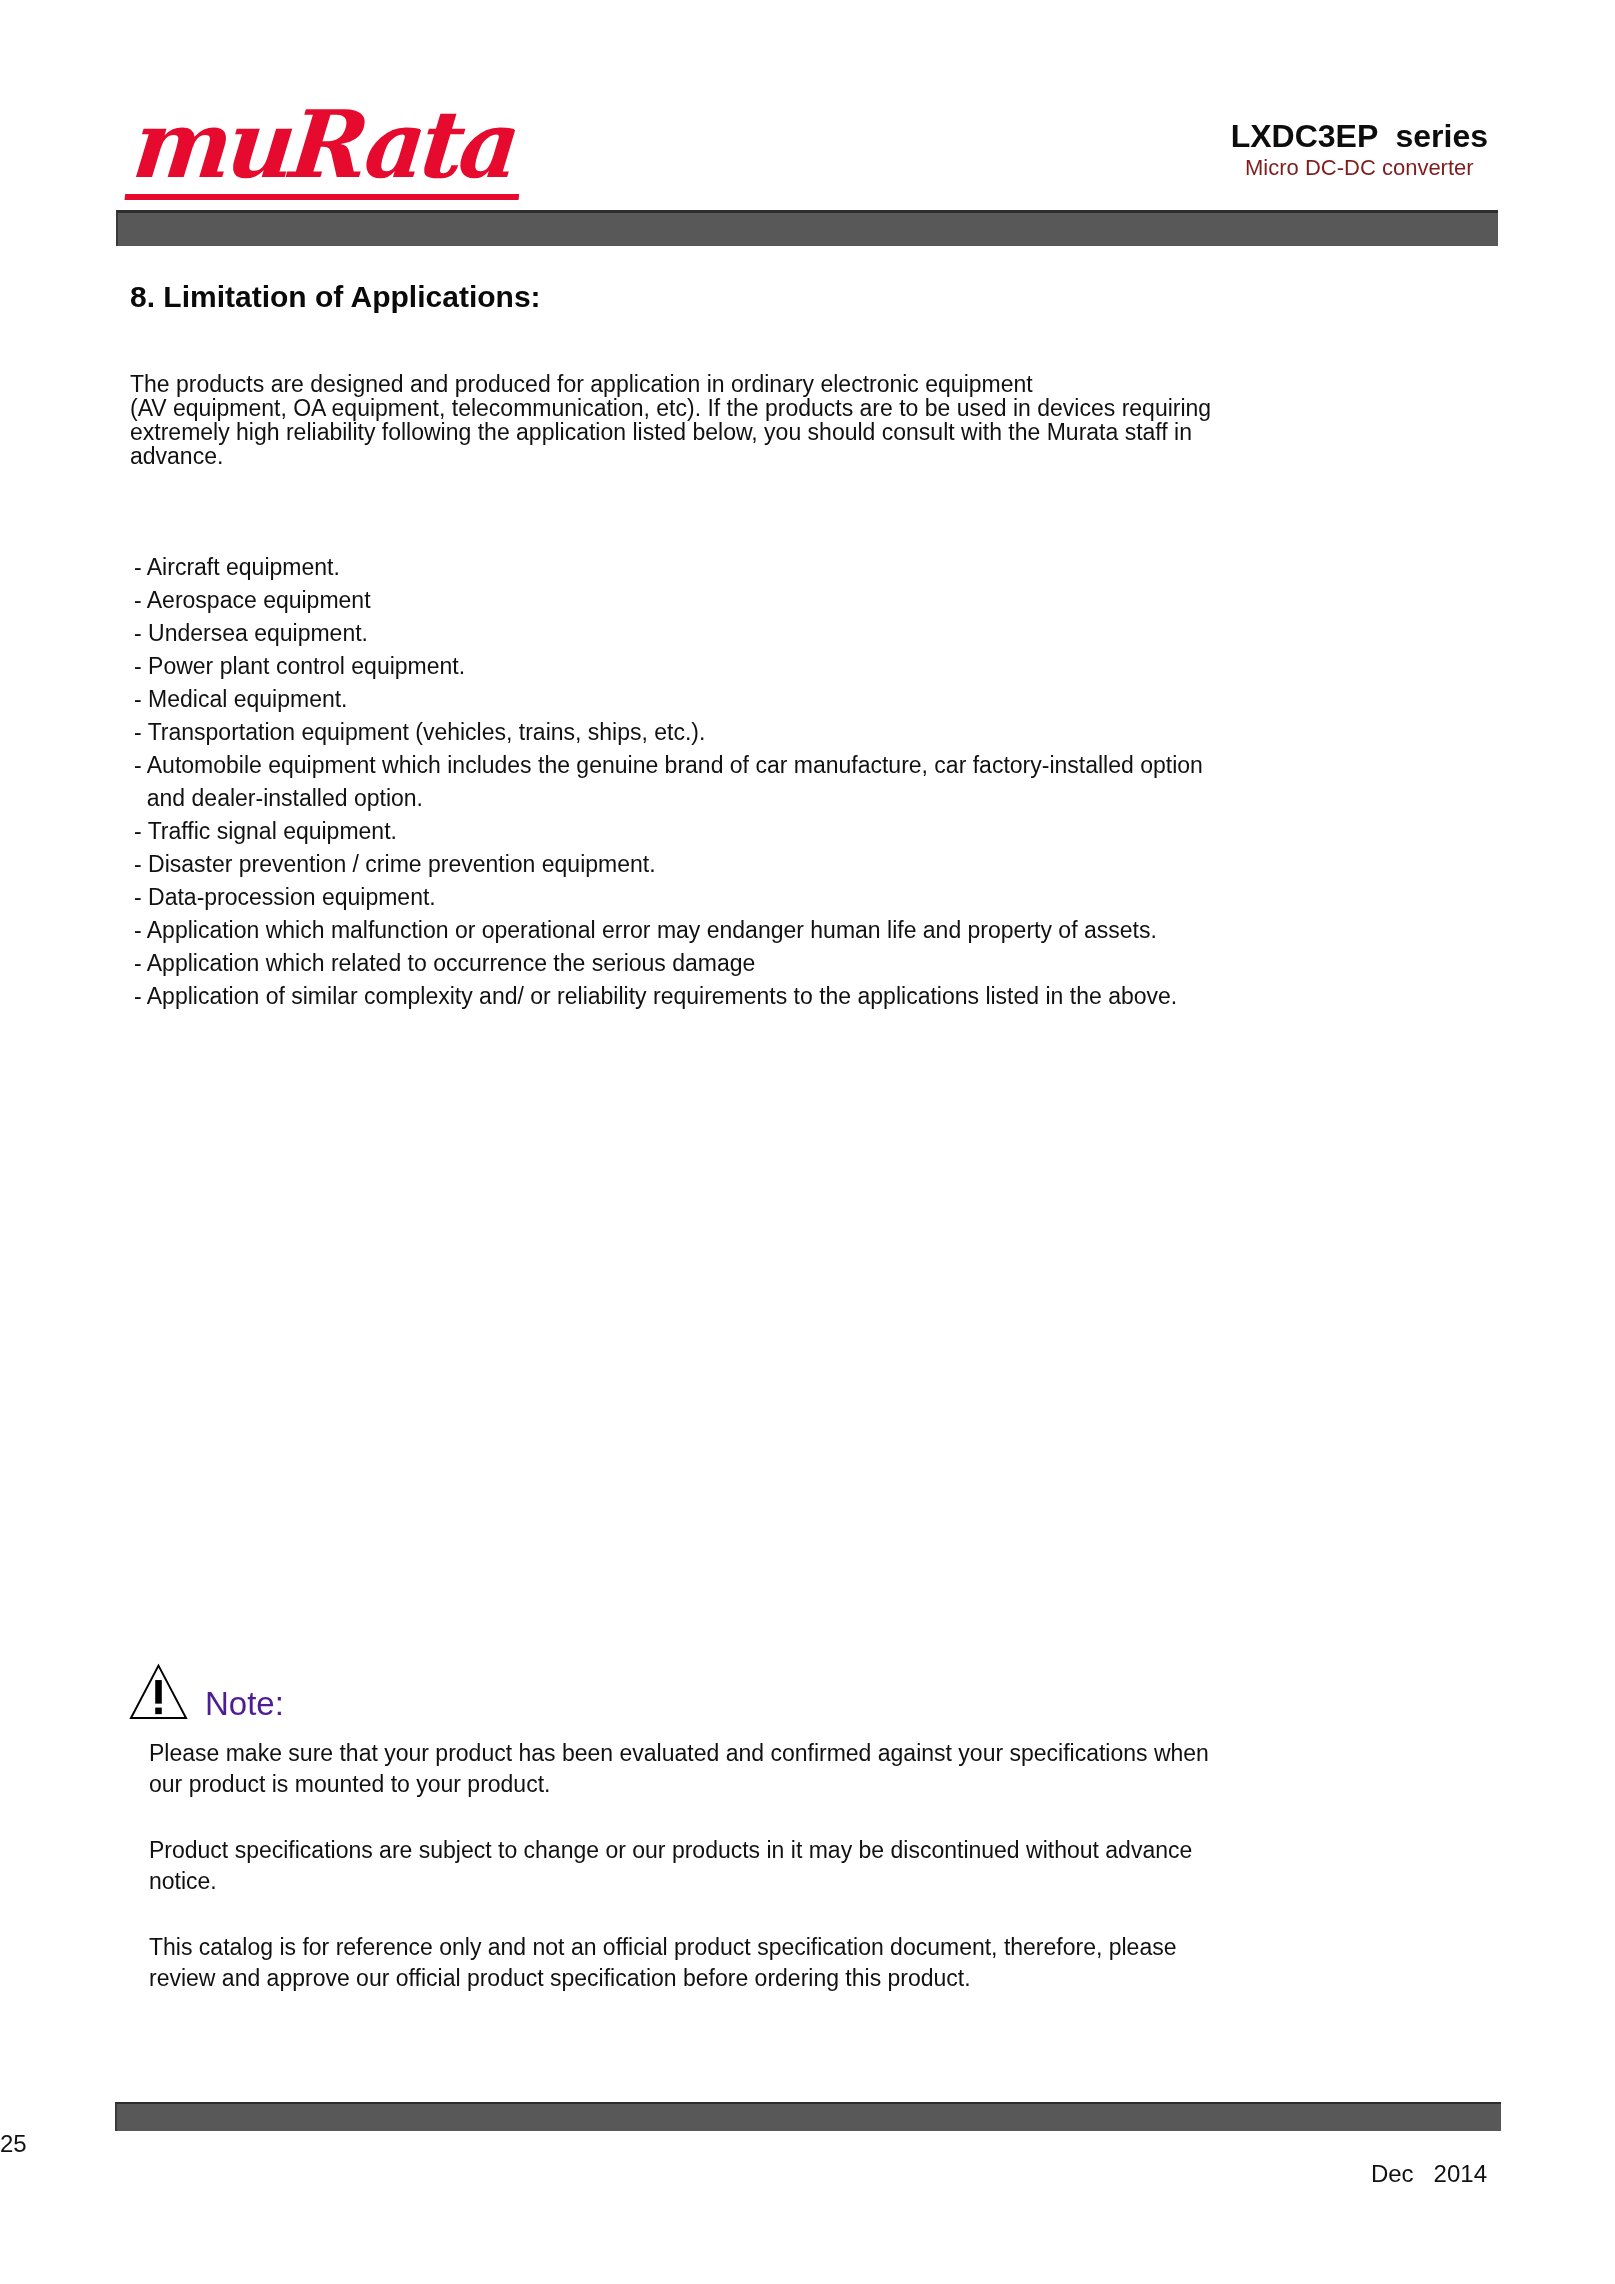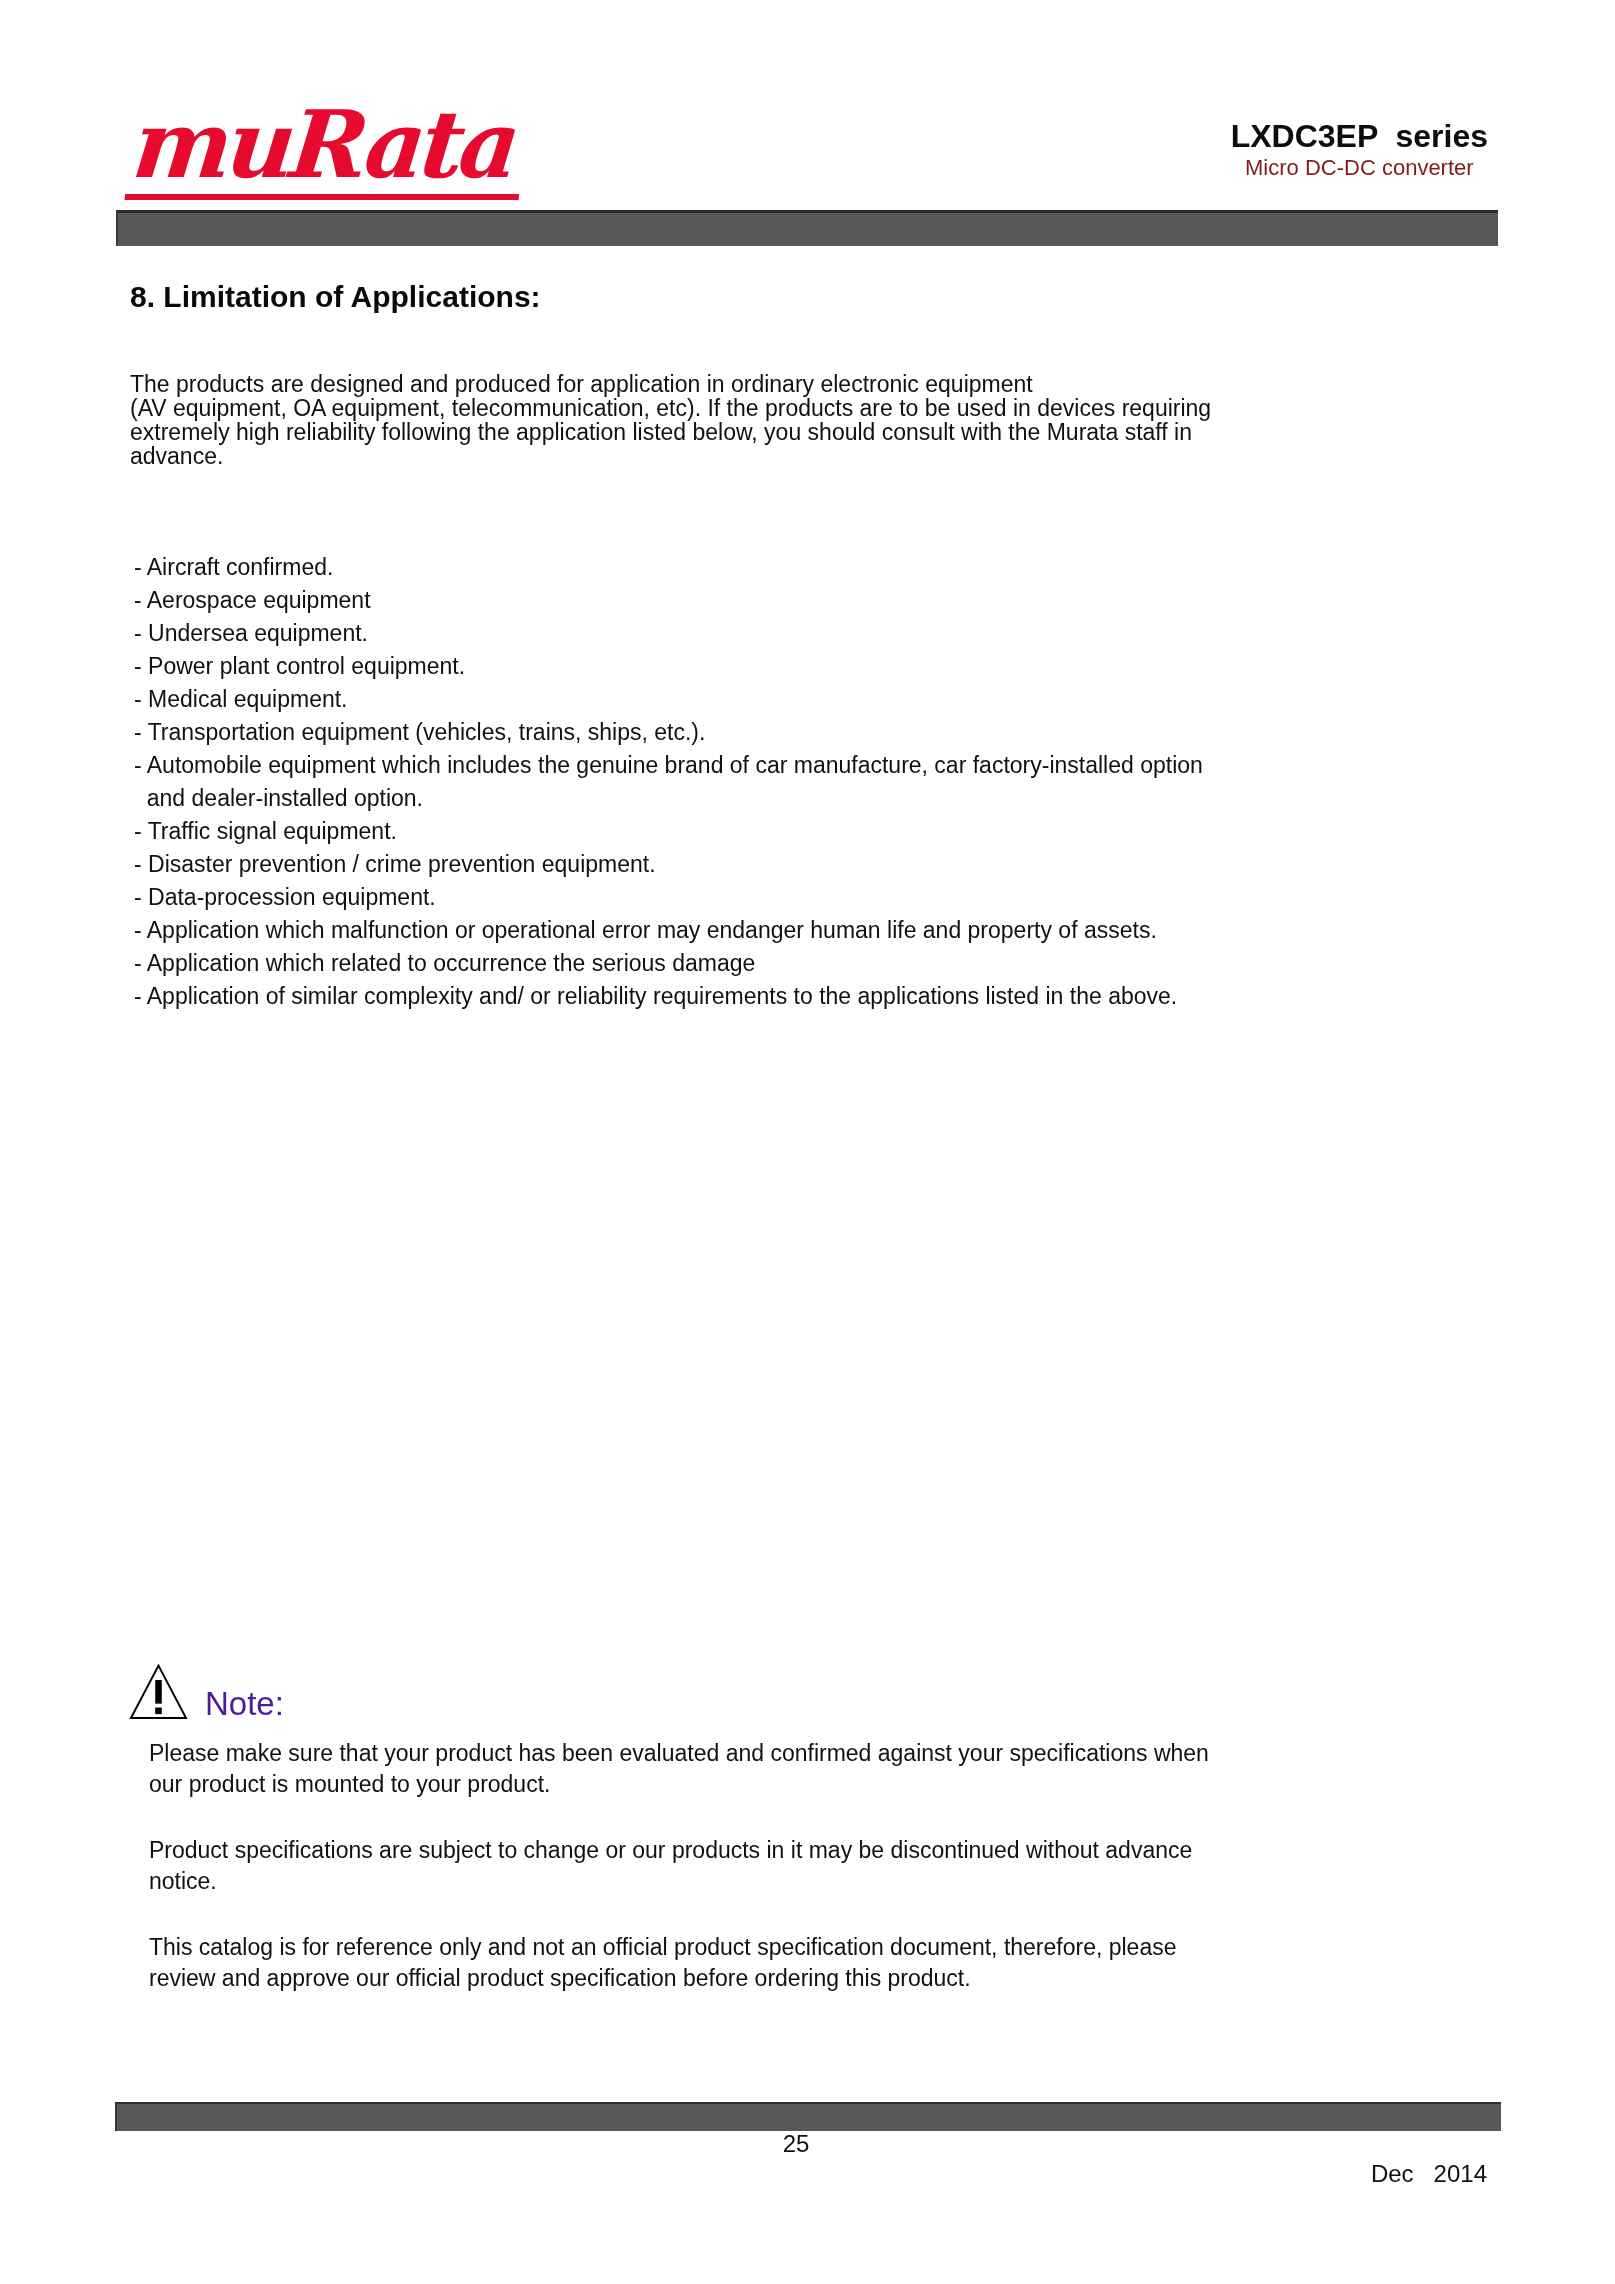--- a/index.html
+++ b/index.html
@@ -125,21 +125,21 @@
     height: 29px;
     background: #585858;
     border-top: 2.6px solid #2d2d2d;
     border-left: 2px solid #3a3a3a;
   }
   .page-number {
     position: absolute;
     left: 0;
     top: 2130px;
     width: 1592px;
-    text-align: center;
+    text-align: left;
     font-size: 24px;
   }
   .footer-date {
     position: absolute;
     right: 129px;
     top: 2160px;
     font-size: 24px;
     white-space: pre;
   }
 </style>
@@ -158,21 +158,21 @@
   <div class="header-bar"></div>
 
   <div class="section-heading">8. Limitation of Applications:</div>
 
   <div class="intro-paragraph">The products are designed and produced for application in ordinary electronic equipment
 (AV equipment, OA equipment, telecommunication, etc). If the products are to be used in devices requiring
 extremely high reliability following the application listed below, you should consult with the Murata staff in
 advance.</div>
 
   <div class="app-list">
-    <div class="list-item">- Aircraft confirmed.</div>
+    <div class="list-item">- Aircraft equipment.</div>
     <div class="list-item">- Aerospace equipment</div>
     <div class="list-item">- Undersea equipment.</div>
     <div class="list-item">- Power plant control equipment.</div>
     <div class="list-item">- Medical equipment.</div>
     <div class="list-item">- Transportation equipment (vehicles, trains, ships, etc.).</div>
     <div class="list-item">- Automobile equipment which includes the genuine brand of car manufacture, car factory-installed option
   and dealer-installed option.</div>
     <div class="list-item">- Traffic signal equipment.</div>
     <div class="list-item">- Disaster prevention / crime prevention equipment.</div>
     <div class="list-item">- Data-procession equipment.</div>

